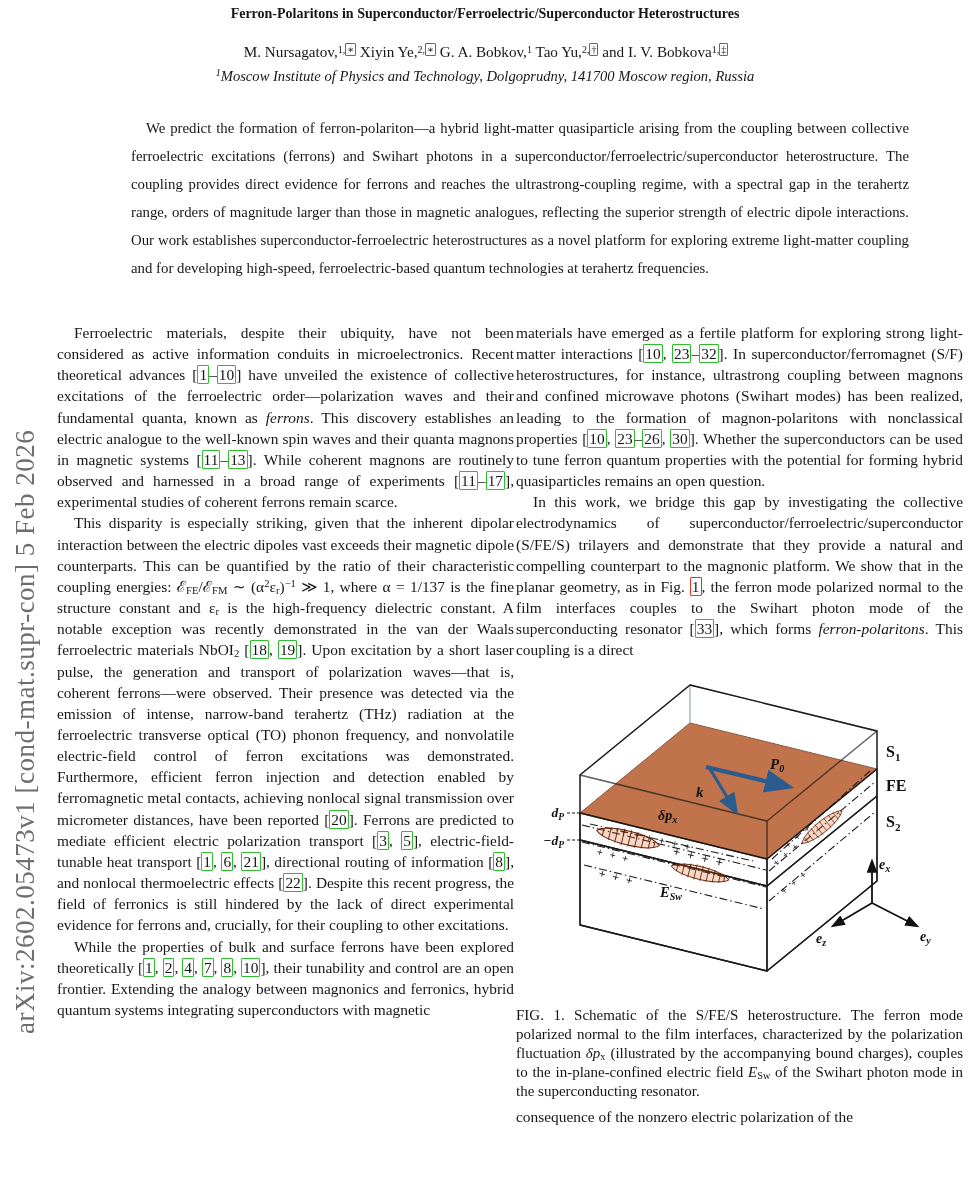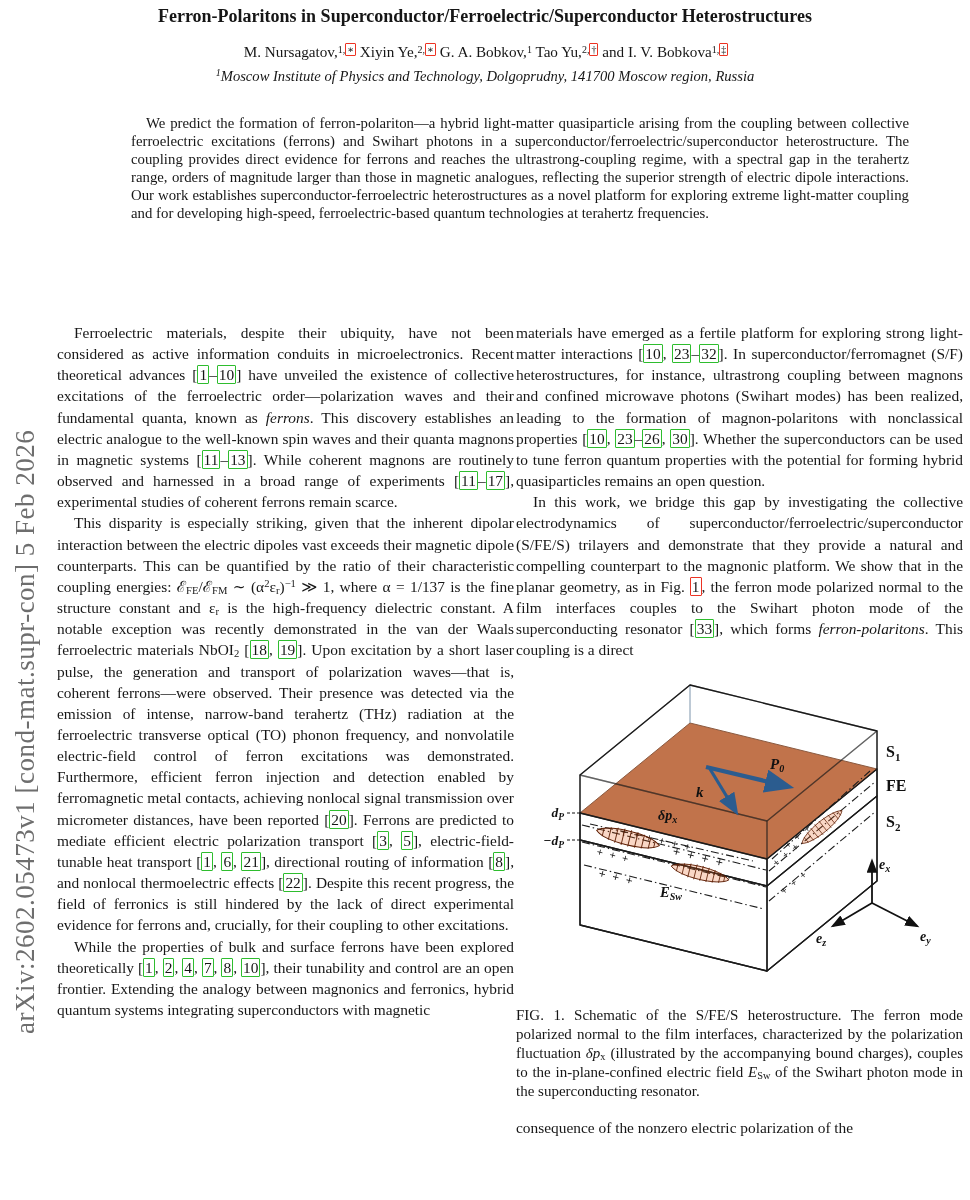--- a/index.html
+++ b/index.html
@@ -1,39 +1,39 @@
 <!DOCTYPE html>
 <html lang="en"><head>
 <meta charset="utf-8">
 <style>
   html,body{margin:0;padding:0;}
   body{width:970px;height:1200px;background:#ffffff;color:#161616;position:relative;overflow:hidden;
        font-family:"Liberation Serif","DejaVu Serif",serif;}
   .watermark{position:absolute;top:1034px;left:10px;width:810px;transform-origin:0 0;
        transform:rotate(-90deg);font-size:27px;color:#6e6e6e;white-space:nowrap;letter-spacing:.5px;}
-  .title{position:absolute;top:6px;left:0;width:100%;text-align:center;font-size:18px;font-weight:bold;}
+  .title{position:absolute;top:6px;left:0;width:100%;text-align:center;font-size:14px;font-weight:bold;}
   .authors{position:absolute;top:43px;left:1px;width:100%;text-align:center;font-size:15.2px;}
   .authors sup{font-size:10px;}
   .affils{position:absolute;top:66px;left:0;width:100%;text-align:center;font-style:italic;
        font-size:14.6px;line-height:20px;}
   .abstract{position:absolute;top:114px;left:131px;width:778px;text-align:justify;
-       font-size:14.8px;line-height:18px;}
+       font-size:14.8px;line-height:28px;}
   .col{position:absolute;top:322px;text-align:justify;font-size:15.4px;line-height:21.15px;}
   .col-left{left:57px;width:457px;height:894px;overflow:hidden;}
   .col-right{left:516px;width:447px;}
   p.para{margin:0;text-indent:17px;}
   p.para.noindent{text-indent:0;}
   .abstract p.para{text-indent:15px;}
   sub,sup{font-size:69%;line-height:0;vertical-align:baseline;position:relative;}
   sup{top:-0.45em;} sub{top:0.18em;}
   .cite{border:1.4px solid #2ebd2e;padding:0 1px;border-radius:1px;}
   .cite.r{border-color:#ec3323;}
   .figure-wrap{margin:14px 0 8px 0;text-align:center;}
   .caption{font-size:15px;line-height:19px;text-align:justify;}
-  .after-figure{margin-top:16px;}
+  .after-figure{margin-top:5px;}
   
   .dd{stroke:#1c1c1c;stroke-width:1.1;fill:none;stroke-dasharray:8 3 1.5 3;}
   .edge{stroke:#1a1a1a;stroke-width:1.3;fill:none;stroke-linejoin:round;}
   .chg{font-weight:bold;fill:#161616;letter-spacing:2px;font-family:"Liberation Serif",serif;}
   .flab{font-weight:bold;fill:#111;font-family:"Liberation Serif",serif;}
   .vlab{font-weight:bold;font-style:italic;fill:#111;font-family:"Liberation Serif",serif;}
   .glass{opacity:.45;} .glasstop{opacity:.42;}
 </style>
 </head>
 <body>

